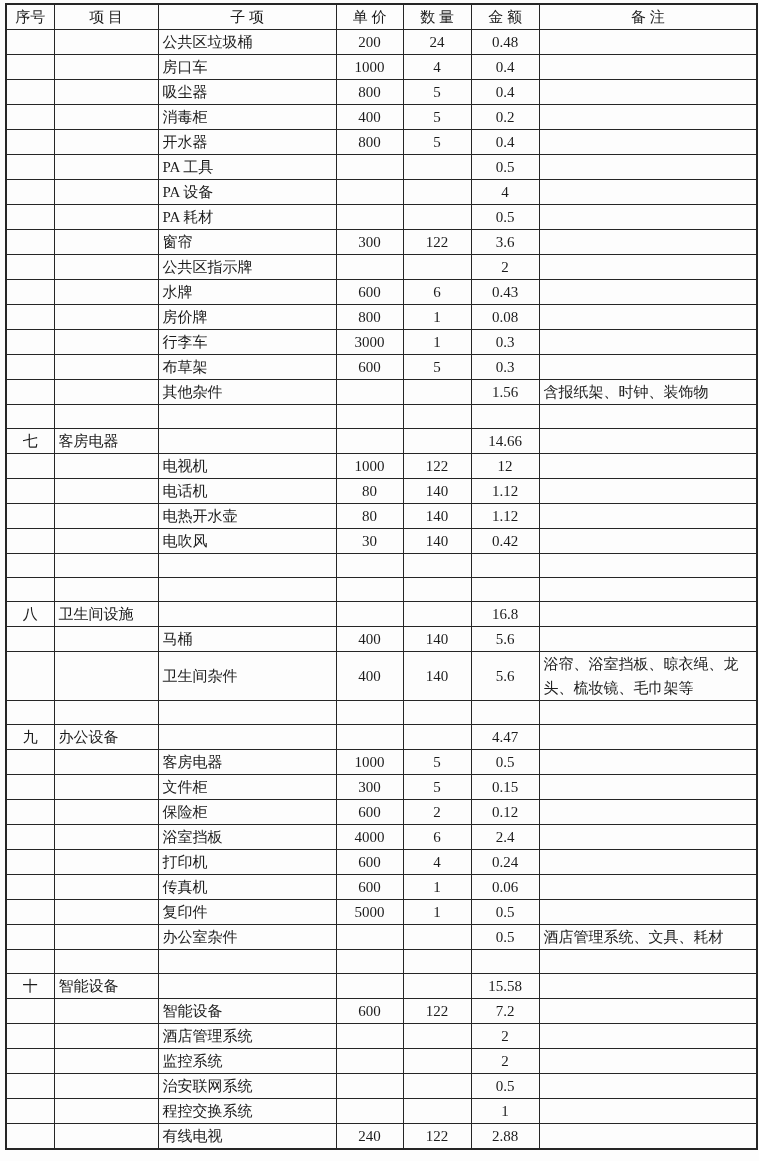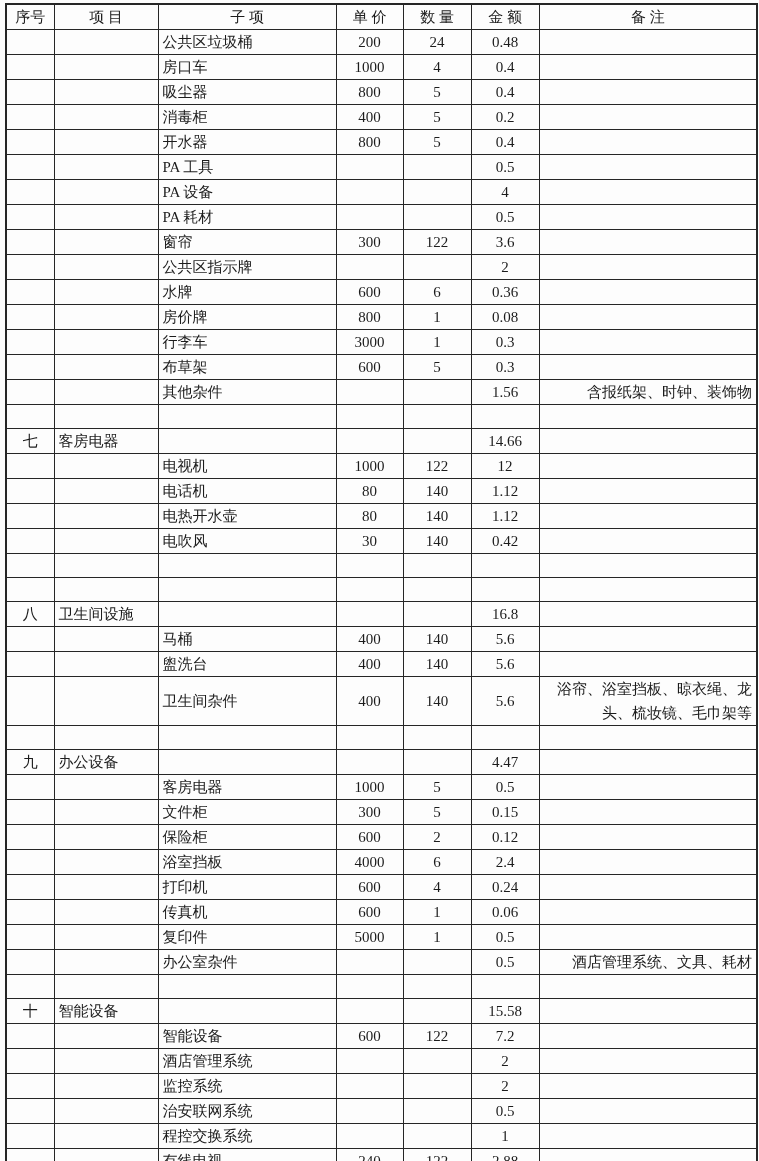--- a/index.html
+++ b/index.html
@@ -37,21 +37,21 @@
   }
   table.budget th {
     height: 22px;
     text-align: center;
   }
   table.budget td {
     height: 23px;
   }
   .c-center { text-align: center; }
   .c-left   { text-align: left; padding-left: 9px; }
-  .c-note   { text-align: right; padding-left: 6px; padding-right: 6px; }
+  .c-note   { text-align: left; padding-left: 6px; padding-right: 6px; }
 </style>
 </head>
 <body>
 
 <div class="page">
   <table class="budget">
     <colgroup>
       <col style="width:48px">
       <col style="width:104px">
       <col style="width:178px">
@@ -161,21 +161,21 @@
           <td class="c-center"></td>
           <td class="c-center">2</td>
           <td class="c-note"></td>
         </tr>
         <tr>
           <td class="c-center"></td>
           <td class="c-left"></td>
           <td class="c-left">水牌</td>
           <td class="c-center">600</td>
           <td class="c-center">6</td>
-          <td class="c-center">0.36</td>
+          <td class="c-center">0.43</td>
           <td class="c-note"></td>
         </tr>
         <tr>
           <td class="c-center"></td>
           <td class="c-left"></td>
           <td class="c-left">房价牌</td>
           <td class="c-center">800</td>
           <td class="c-center">1</td>
           <td class="c-center">0.08</td>
           <td class="c-note"></td>
@@ -285,29 +285,20 @@
           <td class="c-left"></td>
           <td class="c-center"></td>
           <td class="c-center"></td>
           <td class="c-center">16.8</td>
           <td class="c-note"></td>
         </tr>
         <tr>
           <td class="c-center"></td>
           <td class="c-left"></td>
           <td class="c-left">马桶</td>
-          <td class="c-center">400</td>
-          <td class="c-center">140</td>
-          <td class="c-center">5.6</td>
-          <td class="c-note"></td>
-        </tr>
-        <tr>
-          <td class="c-center"></td>
-          <td class="c-left"></td>
-          <td class="c-left">盥洗台</td>
           <td class="c-center">400</td>
           <td class="c-center">140</td>
           <td class="c-center">5.6</td>
           <td class="c-note"></td>
         </tr>
         <tr>
           <td class="c-center"></td>
           <td class="c-left"></td>
           <td class="c-left">卫生间杂件</td>
           <td class="c-center">400</td>

